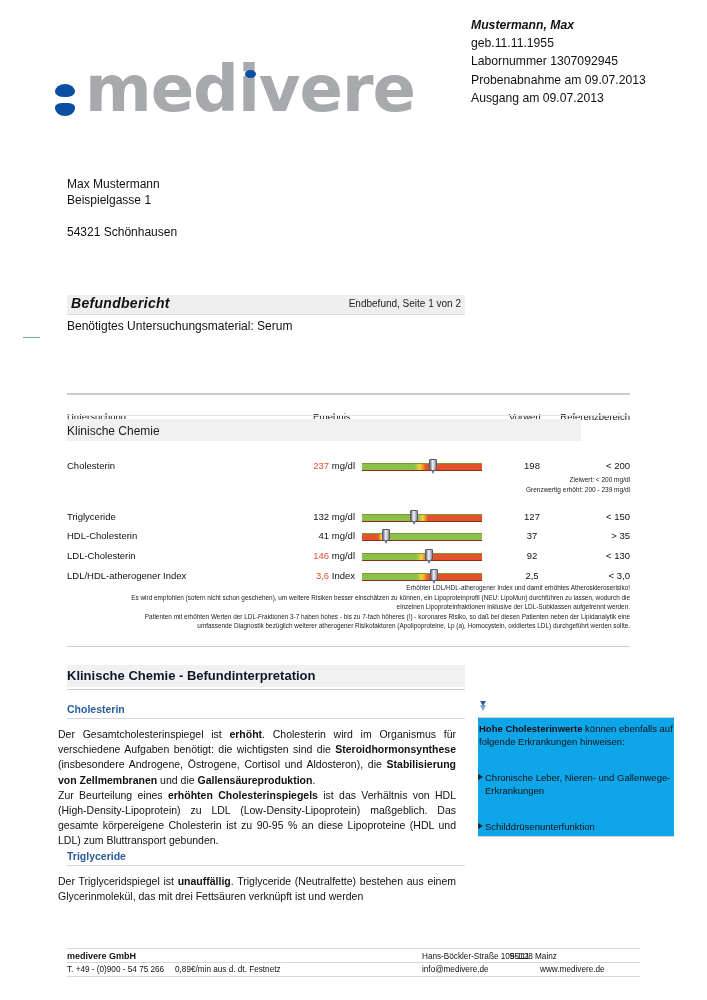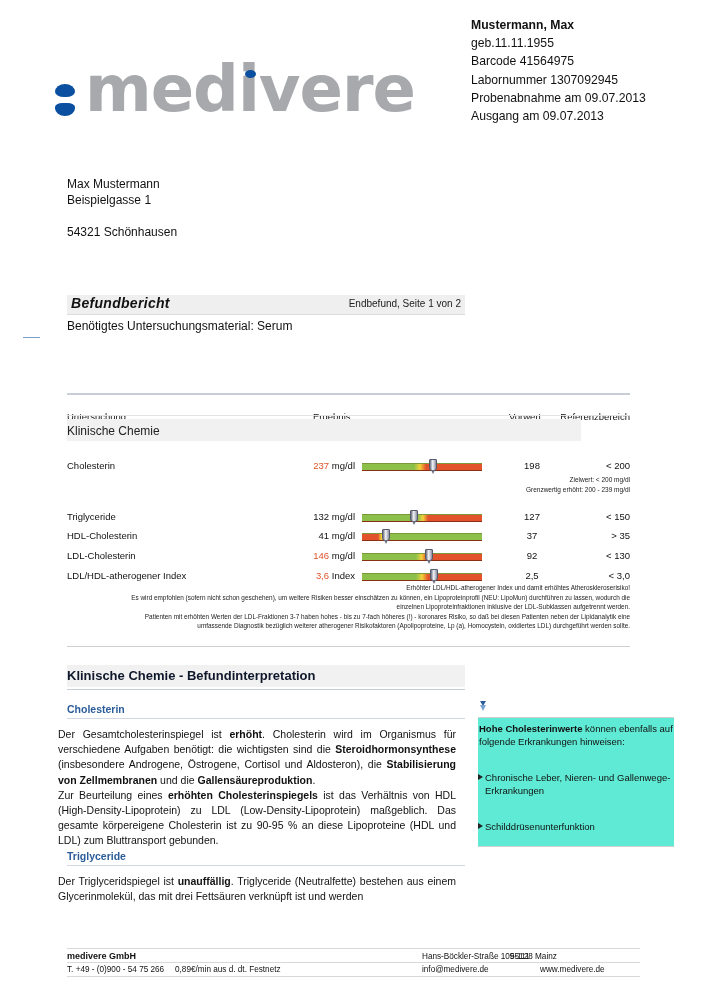--- a/index.html
+++ b/index.html
@@ -2,21 +2,21 @@
 <html><head>
 <meta charset="utf-8">
 <style>
   html, body { margin: 0; padding: 0; background: #ffffff; }
   body { width: 707px; height: 1000px; position: relative; overflow: hidden;
          font-family: "Liberation Sans", sans-serif; color: #111; }
   .abs { position: absolute; }
 
   
   .patient { left: 471px; top: 16px; font-size: 12.2px; line-height: 18.2px; color: #111; }
-  .patient .name { font-weight: bold; }
+  .patient .name { font-weight: bold; font-style: italic; }
 
   
   .logo { left: 55px; top: 66px; width: 320px; height: 60px; }
   .logo .dot { position: absolute; background: #0a4fa0; border-radius: 50% 50% 45% 45% / 60% 60% 40% 40%; }
   .logo .word { position: absolute; left: 30px; top: -14px; font-size: 64px; font-weight: bold;
                 color: #a7a9ac; letter-spacing: -1px; font-family: "DejaVu Sans", sans-serif; }
   .logo .idot { position: absolute; background: #0a4fa0; border-radius: 50%; }
 
   
   .address { left: 67px; top: 176px; font-size: 12px; line-height: 16px; }
@@ -61,39 +61,38 @@
 
   
   .interp-bar { left: 67px; top: 665px; width: 398px; height: 22px; background: #f1f1f1; }
   .interp-title { position: absolute; left: 0; top: 3px; font-size: 13px; font-weight: bold; color: #0f172a; }
   .interp-line { left: 67px; top: 689px; width: 398px; height: 1px; background: #c6cdd8; }
   .sub-head { left: 67px; font-size: 10.5px; font-weight: bold; color: #2a5c99; }
   .sub-line { left: 67px; width: 398px; height: 1px; background: #d3d8e0; }
   .para { left: 58px; width: 398px; font-size: 10.5px; line-height: 15.2px; text-align: justify; color: #111; }
   .para b { font-weight: bold; }
 
-  .side-box { left: 478px; top: 717px; width: 196px; background: #5eead4; border-top: 1px solid #cfcfcf;
-              border-bottom: 1px solid #cfcfcf; padding: 4px 0 13px 0; font-size: 9.5px; line-height: 13.4px; color: #111; }
+  .side-box { left: 478px; top: 717px; width: 196px; background: #0ea5e9; border-top: 1px solid #cfcfcf;
+              border-bottom: 1px solid #cfcfcf; padding: 4px 0 3px 0; font-size: 9.5px; line-height: 13.4px; color: #111; }
   .side-box .intro { padding-left: 1px; }
   .side-box .li { position: relative; padding-left: 7px; margin-top: 22px; }
   .side-box .li::before { content: ""; position: absolute; left: 0; top: 3px; width: 0; height: 0;
               border-top: 3.5px solid transparent; border-bottom: 3.5px solid transparent; border-left: 5px solid #222; }
   .funnel { left: 480px; top: 701px; width: 6px; height: 10px; }
 
   
   .f-line { left: 67px; width: 573px; height: 1px; background: #d8d8d8; }
   .footer-t { font-size: 8.2px; color: #111; }
 </style>
 </head>
 <body>
 
 <div class="abs patient">
   <div class="name">Mustermann, Max</div>
   <div>geb.11.11.1955</div>
-  <div>Barcode 41564975</div>
   <div>Labornummer 1307092945</div>
   <div>Probenabnahme am 09.07.2013</div>
   <div>Ausgang am 09.07.2013</div>
 </div>
 
 <div class="abs logo">
   <div class="dot" style="left:0;top:18px;width:20px;height:13px;"></div>
   <div class="dot" style="left:0;top:37px;width:20px;height:13px;border-radius:40% 40% 55% 55% / 35% 35% 65% 65%;"></div>
   <div class="word">medivere</div>
   <div class="idot" style="left:190px;top:4px;width:11px;height:8px;"></div>

